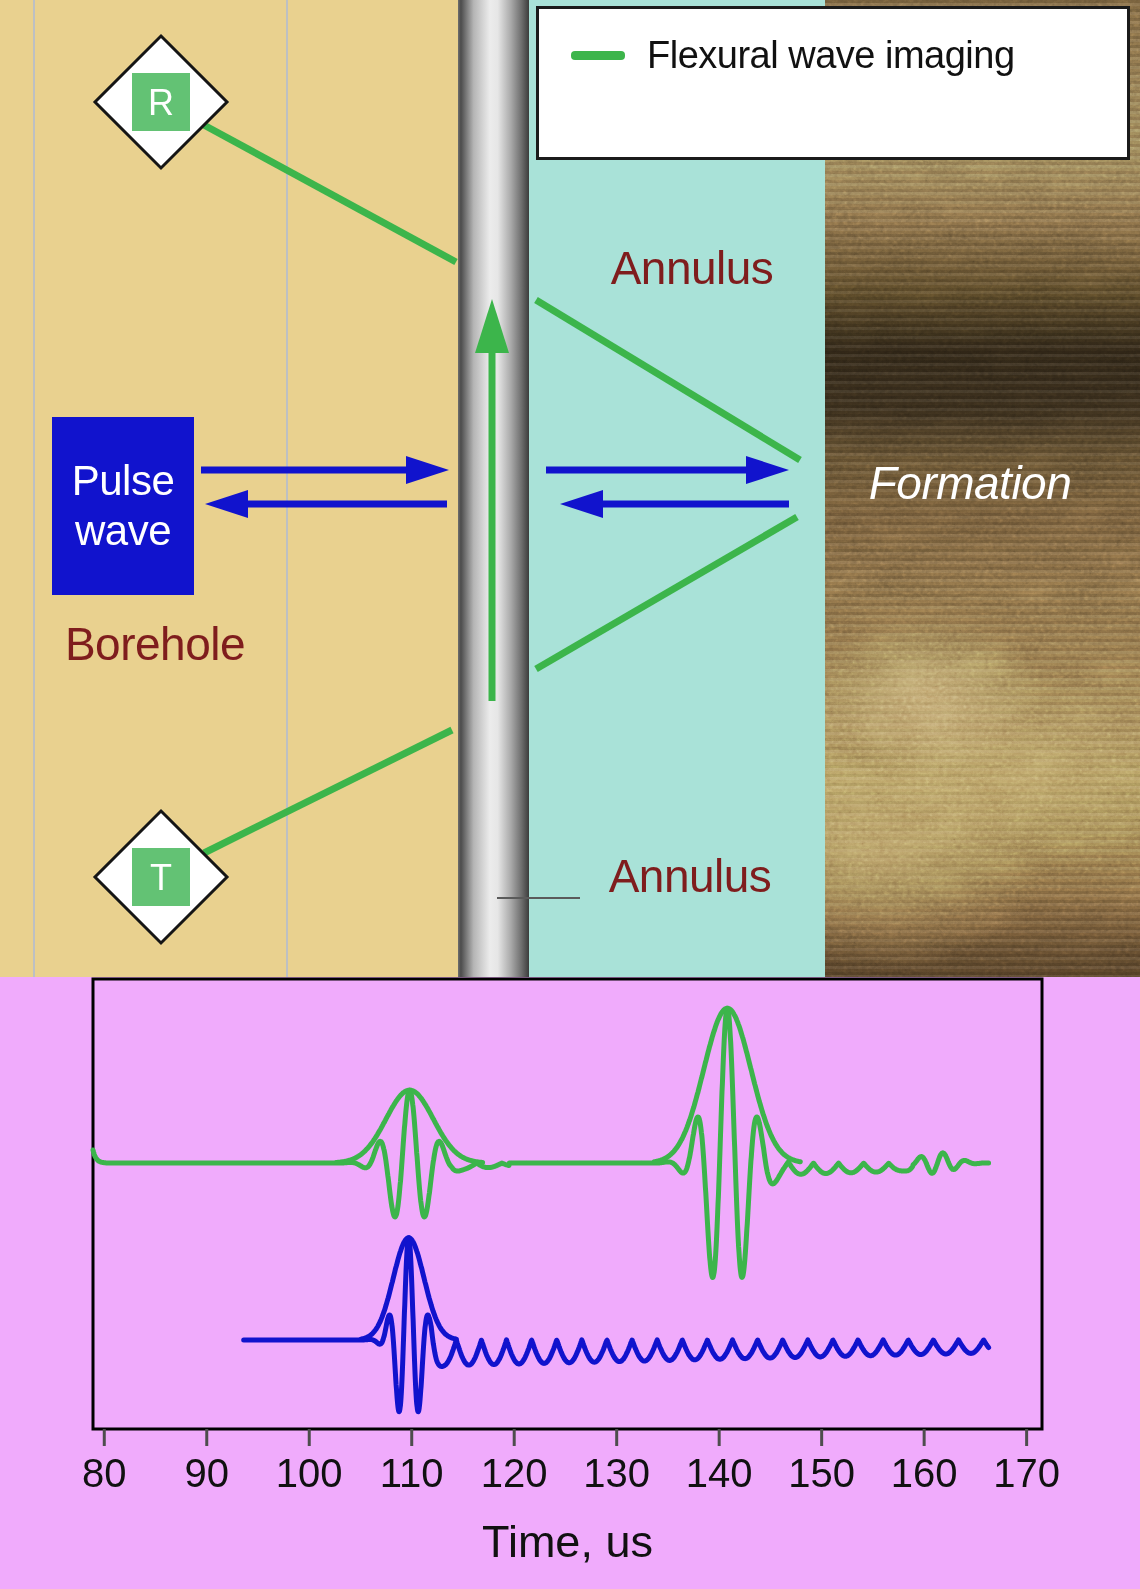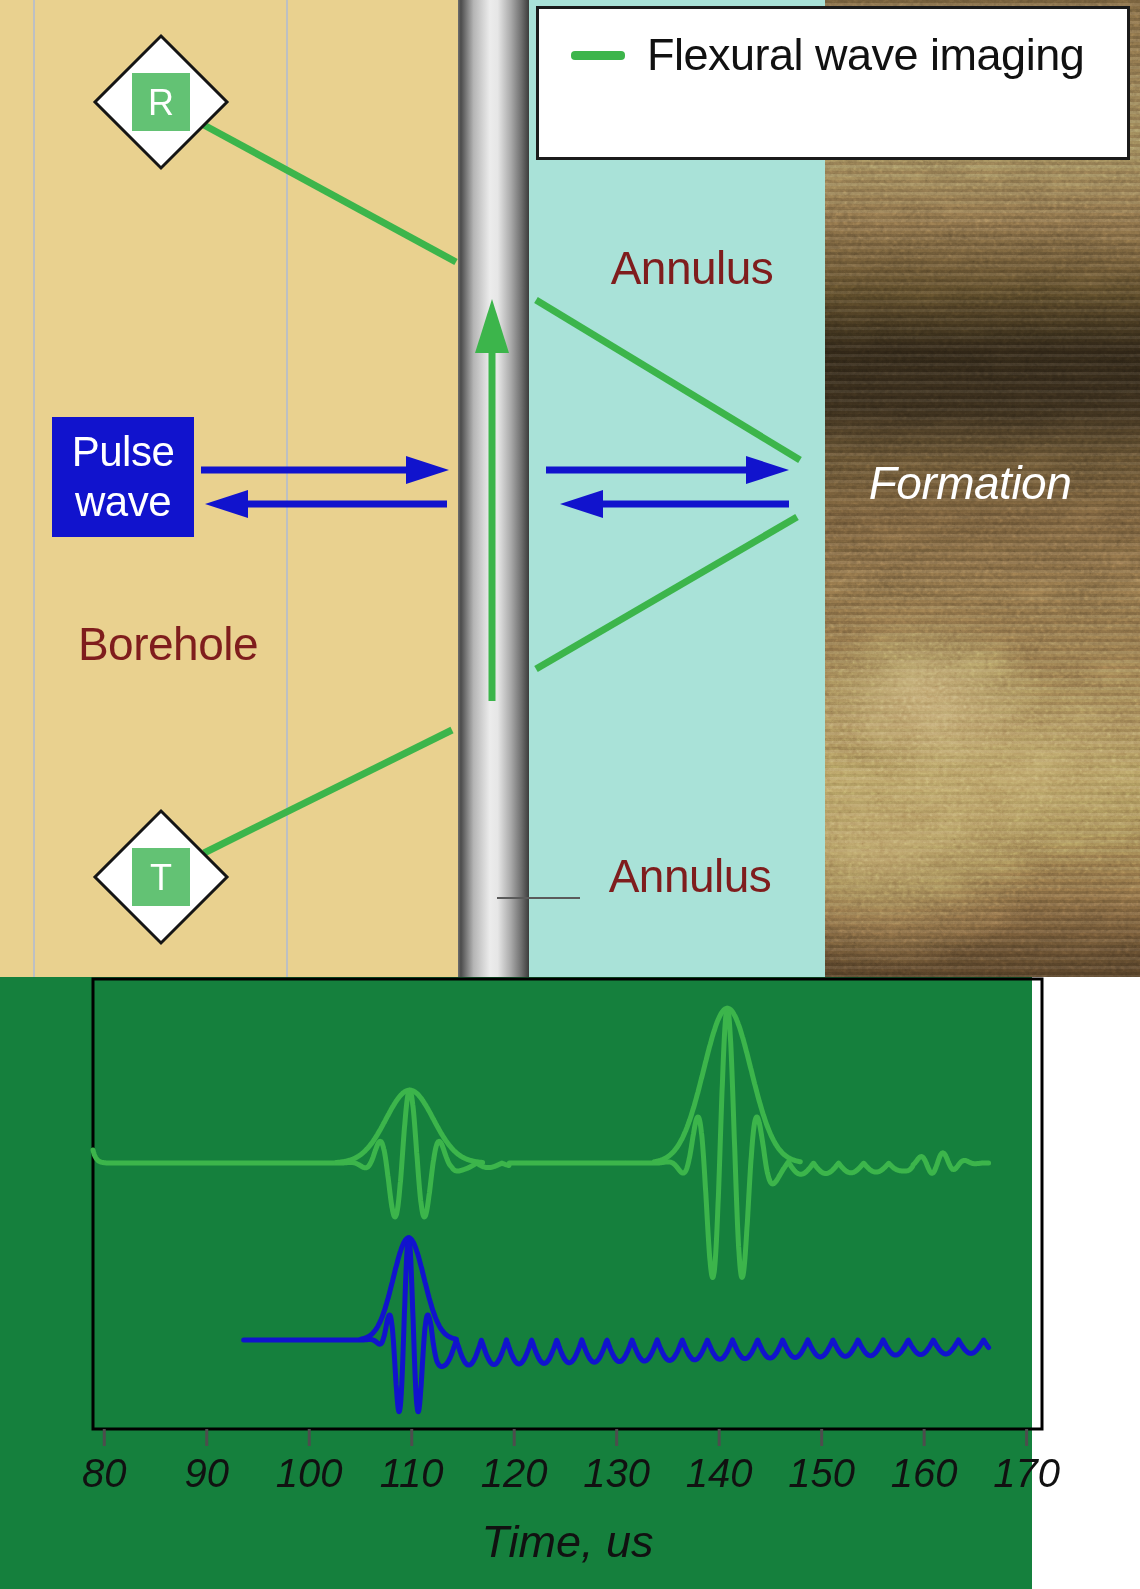--- a/index.html
+++ b/index.html
@@ -32,30 +32,30 @@
   .g-line{stroke:var(--wave-green);stroke-width:7;fill:none;}
   .g-fill{fill:var(--wave-green);}
   .b-line{stroke:var(--tool-blue);stroke-width:7;fill:none;}
   .b-fill{fill:var(--tool-blue);}
   .diamond{fill:#fff;stroke:#151515;stroke-width:3;}
   .marker-sq{fill:var(--marker-green);}
   .marker-txt{fill:#fff;font-size:36px;font-family:"Liberation Sans",sans-serif;text-anchor:middle;}
   .leader{stroke:#5a5a5a;stroke-width:2;}
   .label{position:absolute;transform:translate(-50%,-50%);font-size:46px;color:#7f1d1d;white-space:nowrap;letter-spacing:-.5px;}
   .formation-label{color:#fff;}
-  .pulse-box{position:absolute;left:52px;top:417px;width:142px;height:120px;background:var(--tool-blue);
+  .pulse-box{position:absolute;left:52px;top:417px;width:142px;height:178px;background:var(--tool-blue);
      color:#fff;display:flex;flex-direction:column;justify-content:center;align-items:center;
      font-size:42px;line-height:1.18;letter-spacing:-.5px;}
   .legend{position:absolute;left:536px;top:6px;width:594px;height:154px;box-sizing:border-box;
      background:#fff;border:3px solid #1b1b1b;padding-top:16px;}
   .legend-row{display:flex;align-items:center;height:60px;padding-left:32px;}
   .swatch{display:inline-block;width:54px;height:9px;border-radius:4px;margin-right:22px;flex:0 0 auto;}
-  .legend-label{font-size:45px;color:#111;white-space:nowrap;letter-spacing:-.5px;}
+  .legend-label{font-size:38px;color:#111;white-space:nowrap;letter-spacing:-.5px;}
   
-  .chart{position:relative;width:1032px;height:612px;background:#15803d;font-style:italic;}
+  .chart{position:relative;width:1140px;height:612px;background:#f0abfc;}
   #chart-svg{display:block;width:1140px;height:612px;font-family:"Liberation Sans",sans-serif;}
 </style>
 </head>
 <body>
 
 <div class="fig">
 
   <div class="diagram">
 
     <div class="region borehole">
@@ -107,21 +107,21 @@
         <text class="marker-txt" x="161" y="115">R</text>
       </g>
 
       <g>
         <path class="diamond" d="M161 811 L227 877 L161 943 L95 877 Z"></path>
         <rect class="marker-sq" x="132" y="848" width="58" height="58"></rect>
         <text class="marker-txt" x="161" y="890">T</text>
       </g>
     </svg>
 
-    <div class="label" style="left:168px;top:644px;">Borehole</div>
+    <div class="label" style="left:155px;top:644px;">Borehole</div>
     <div class="label" style="left:692px;top:268px;">Annulus</div>
     <div class="label formation-label" style="left:970px;top:483px;font-style:italic;">Formation</div>
     <div class="label" style="left:690px;top:876px;">Annulus</div>
 
     <div class="pulse-box">
       <div>Pulse</div>
       <div>wave</div>
     </div>
 
     <div class="legend">

